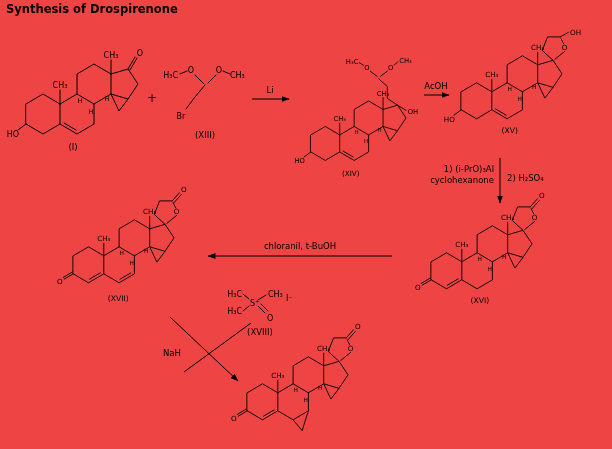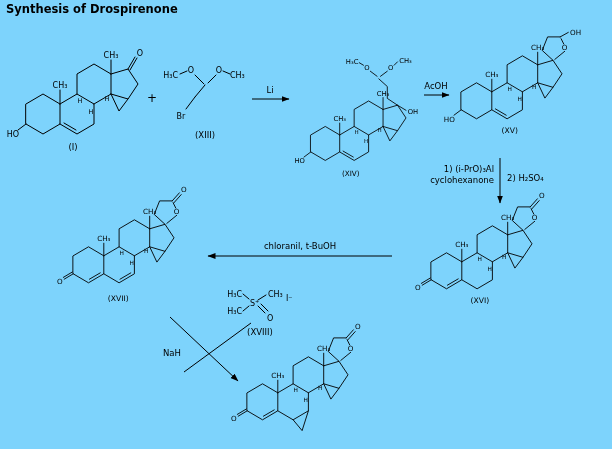--- a/index.html
+++ b/index.html
@@ -1,17 +1,17 @@
 <!DOCTYPE html>
 <html><head>
 <meta charset="utf-8">
 <style>
   html,body { margin:0; padding:0; background:#fff; }
   .canvas {
-    position:relative; width:612px; height:449px; background:#7dd3fc;
+    position:relative; width:612px; height:449px; background:#ef4444;
     font-family:"DejaVu Sans","Liberation Sans",sans-serif;
   }
   svg { display:block; }
   svg text { fill:#000; font-family:"DejaVu Sans","Liberation Sans",sans-serif; }
   .title   { font-size:11.5px; font-weight:bold; }
   .atom    { font-size:8px; }
   .atom-sm { font-size:6.5px; }
   .slabel  { font-size:8.5px; }
   .reagent { font-size:8.5px; }
   .plus    { font-size:12px; }

